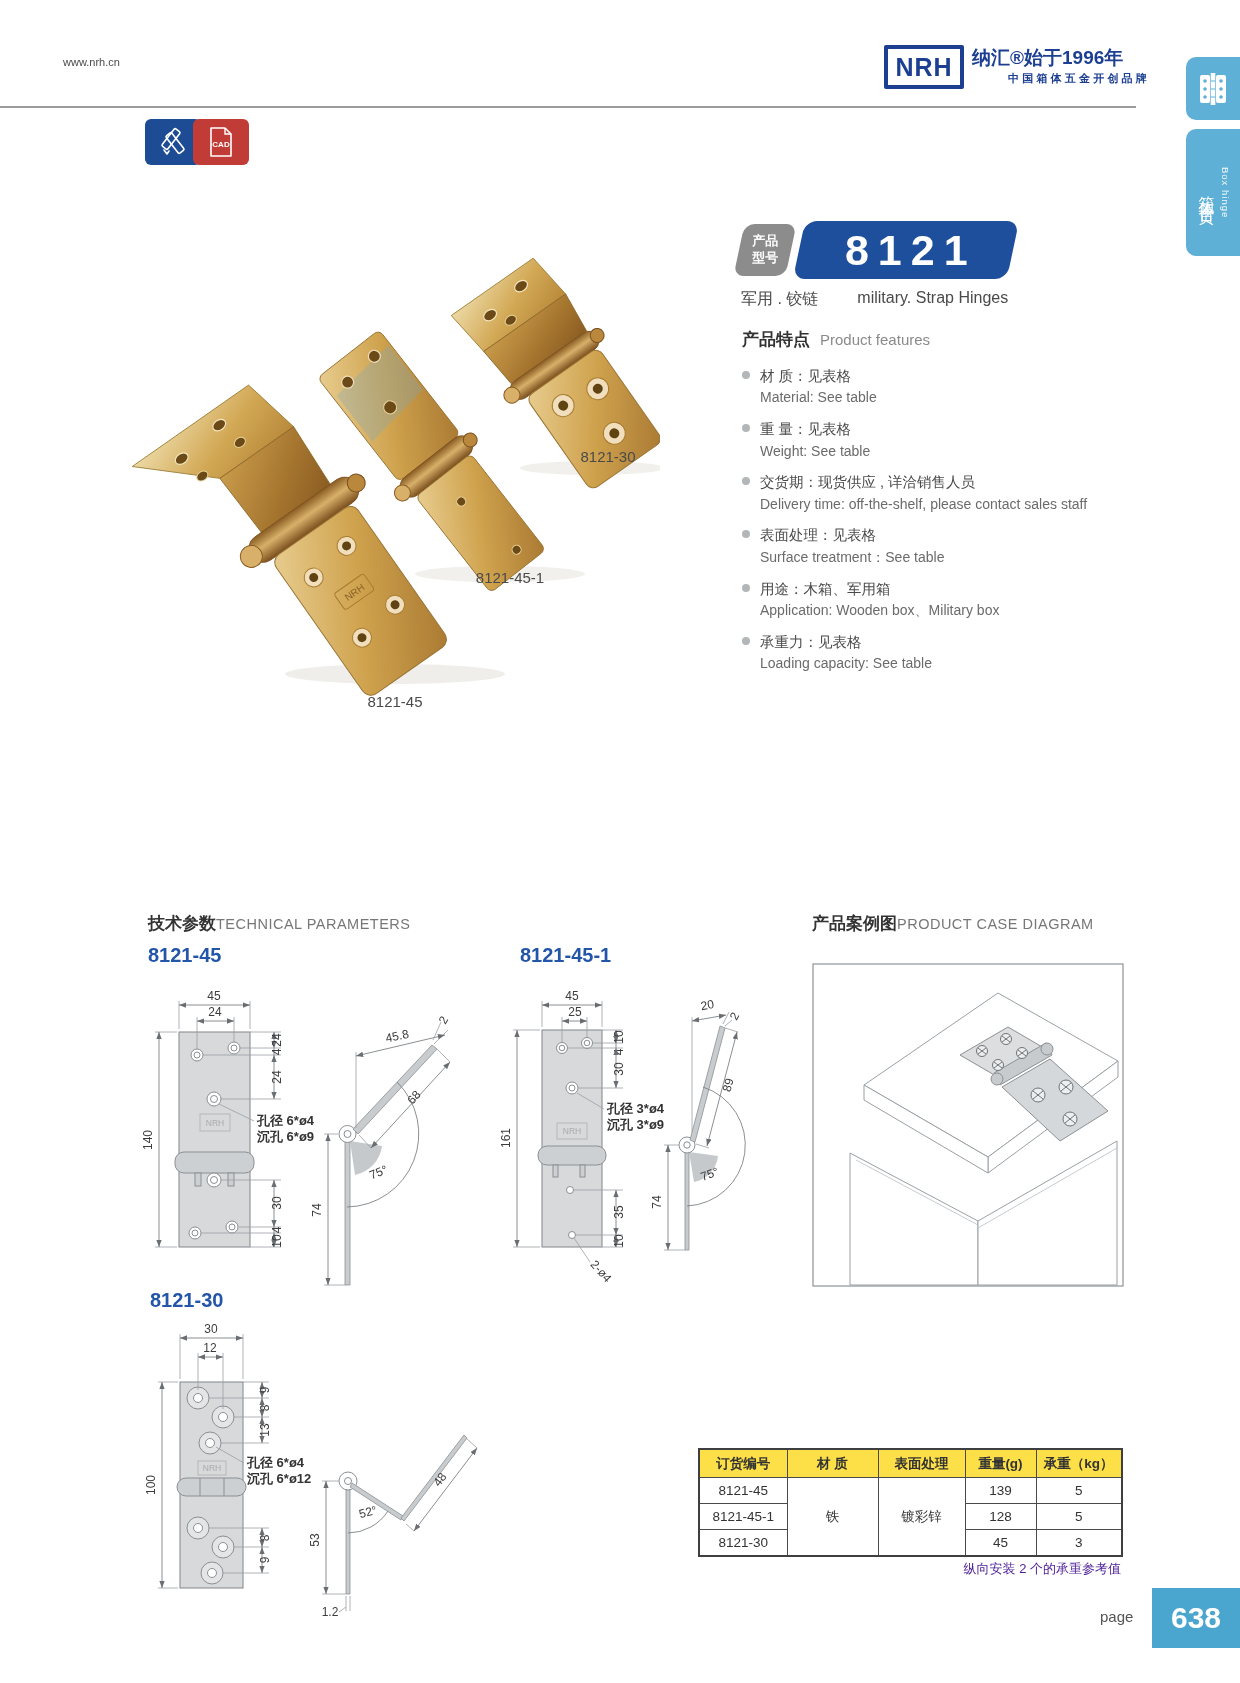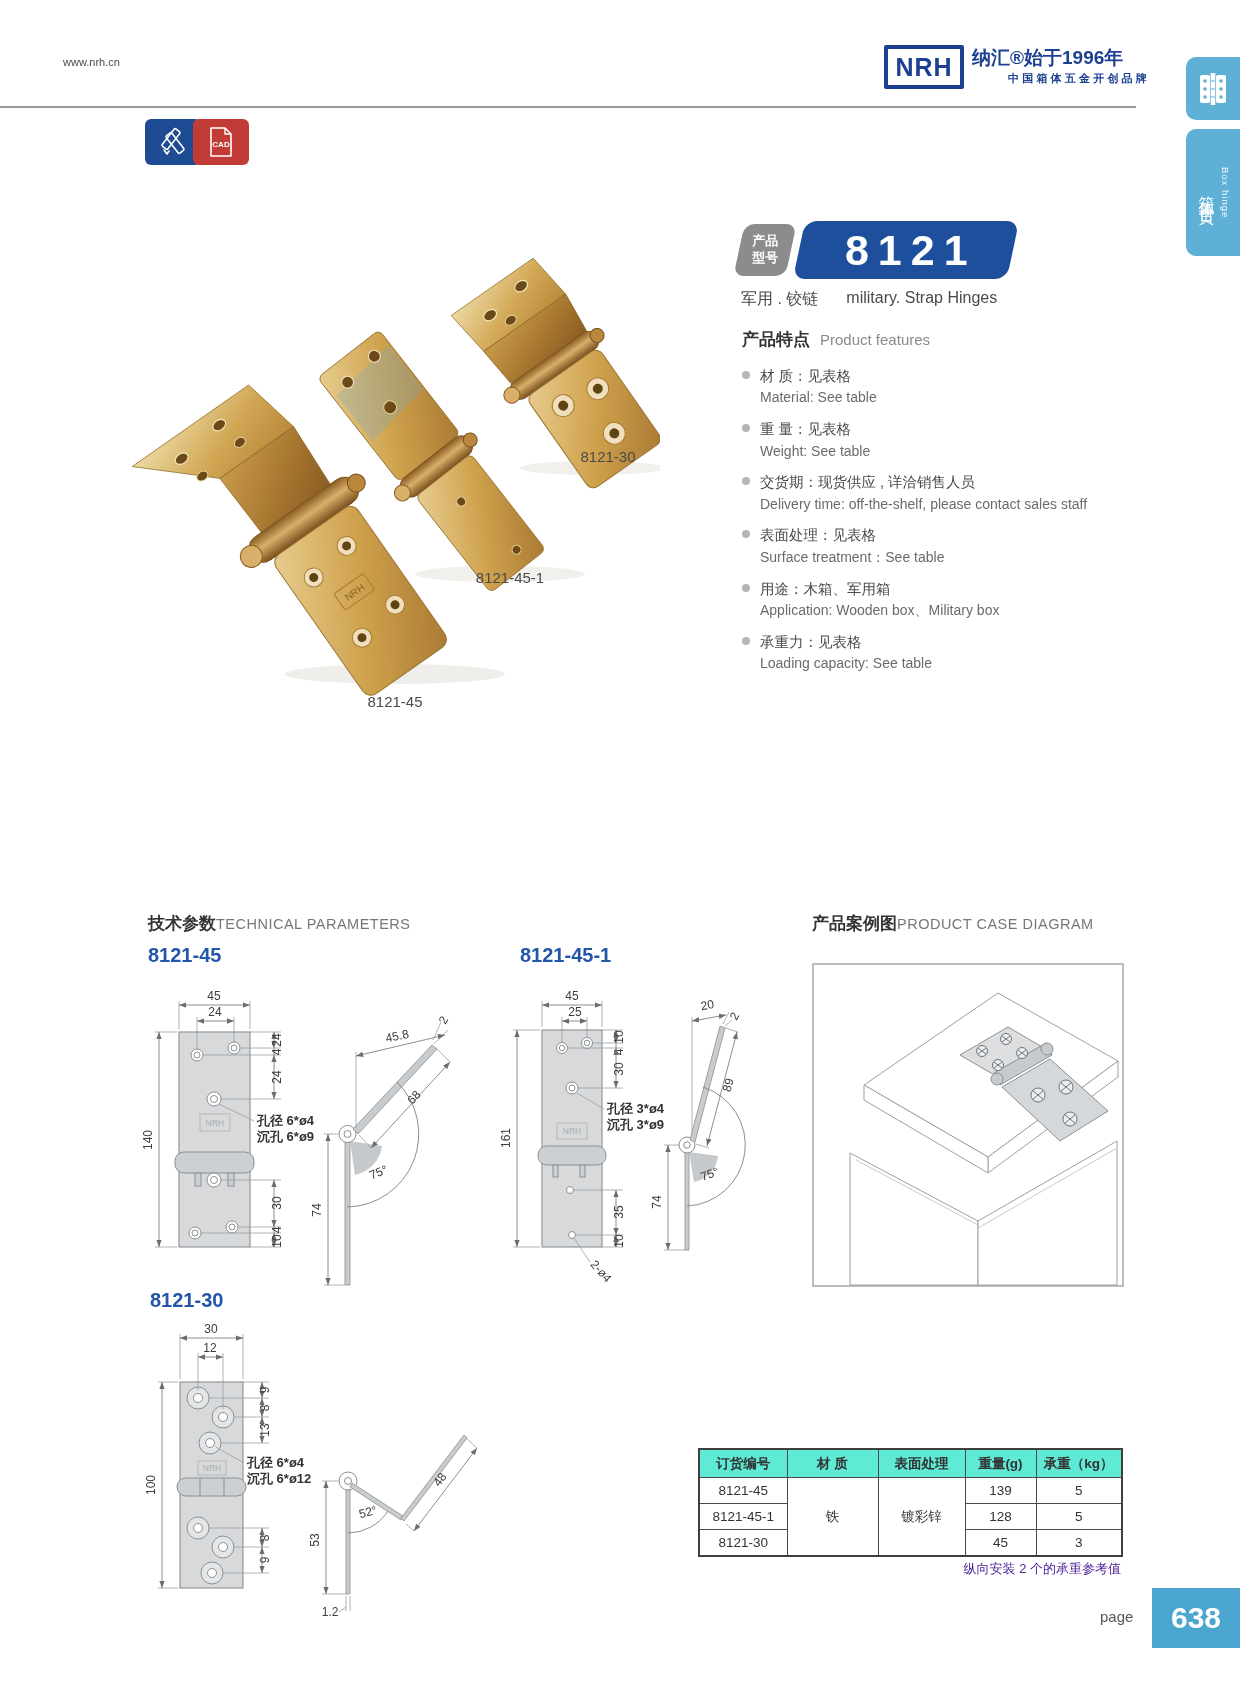--- a/index.html
+++ b/index.html
@@ -28,21 +28,21 @@
   #tab-label .en{writing-mode:vertical-rl;font-size:9.5px;color:rgba(255,255,255,.92);letter-spacing:1px;}
 
   
   .skew{transform:skewX(-12deg);display:flex;align-items:center;justify-content:center;}
   .unskew{transform:skewX(12deg);}
   #badge-gray{left:739px;top:224px;width:52px;height:52px;background:#8c8c8c;border-radius:10px;}
   #badge-gray .unskew{color:#fff;font-size:13px;font-weight:bold;width:2.2em;line-height:1.3;
                       text-align:center;word-break:break-all;}
   #badge-blue{left:799px;top:221px;width:214px;height:58px;background:#1d4f9d;border-radius:12px;}
   #badge-blue .unskew{color:#fff;font-size:43px;font-weight:bold;letter-spacing:9px;padding-left:9px;}
-  #subtitle{left:741px;top:289px;display:flex;gap:28px;font-size:16px;color:#4a4a4a;}
+  #subtitle{left:741px;top:289px;display:flex;gap:39px;font-size:16px;color:#4a4a4a;}
 
   
   #features{left:742px;top:328px;width:486px;}
   #features .head{display:flex;align-items:baseline;gap:10px;}
   #features .head .cn{font-size:17px;font-weight:bold;color:#333;}
   #features .head .en{font-size:15px;color:#8a8a8a;}
   #features ul{list-style:none;margin:14px 0 0 0;padding:0;}
   #features li{margin-bottom:9px;font-size:14.5px;color:#4a4a4a;line-height:1.55;}
   #features li .dot{display:inline-block;width:8px;height:8px;border-radius:50%;background:#b3b6b8;
                     margin-right:10px;vertical-align:2px;}
@@ -76,21 +76,21 @@
   .dt{font-size:12px;fill:#3c3c3c;text-anchor:middle;}
   .nt{font-size:13px;font-weight:bold;fill:#333;text-anchor:start;}
   .stamp{fill:none;stroke:#b5b8ba;stroke-width:1;}
   .stamp-t{font-size:8.5px;fill:#a9adb0;text-anchor:middle;}
   .case-line{fill:#ffffff;stroke:#9aa0a5;stroke-width:1;}
 
   
   #spec-table{left:698px;top:1448px;border-collapse:collapse;table-layout:fixed;}
   #spec-table th,#spec-table td{border:1px solid #4a4a4a;text-align:center;color:#333;
       font-size:13.5px;padding:0;}
-  #spec-table th{background:#5eead4;height:27px;font-weight:bold;margin-top:32px;}
+  #spec-table th{background:#fde047;height:27px;font-weight:bold;margin-top:32px;}
   #spec-table td{height:25px;background:#fff;}
   #spec-table{border:2px solid #3f3f3f;}
   #table-note{left:698px;top:1560px;width:423px;text-align:right;font-size:13px;color:#4c1d95;}
 
   
   #page-word{left:1100px;top:1608px;font-size:15px;color:#555;}
   #page-box{left:1152px;top:1588px;width:88px;height:60px;background:#4aa5cf;color:#fff;
             font-size:30px;font-weight:bold;display:flex;align-items:center;justify-content:center;}
 </style>
 </head>

